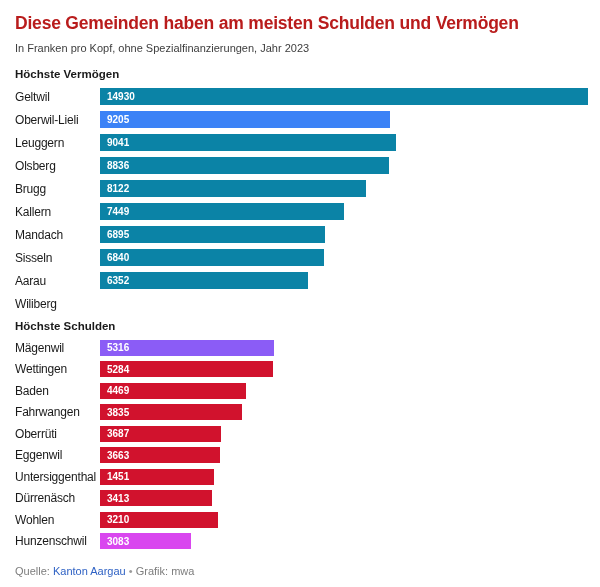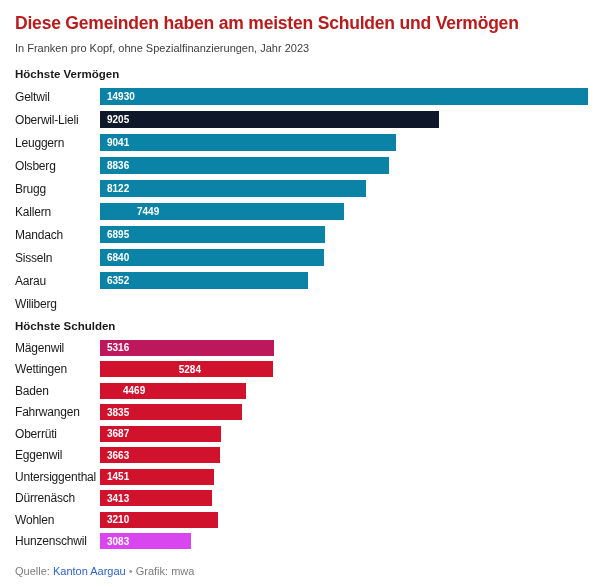--- a/index.html
+++ b/index.html
@@ -89,21 +89,21 @@
 
   <div class="rows rows-assets" id="rows-0">
       <div class="row">
         <span class="cat">Geltwil</span>
         <div class="bar" style="width: 488px; background: rgb(11, 131, 166);">
           <span class="val">14930</span>
         </div>
       </div>
       <div class="row">
         <span class="cat">Oberwil-Lieli</span>
-        <div class="bar" style="width: 339px; background: #0f172a;">
+        <div class="bar" style="width: 290px; background: #3b82f6;">
           <span class="val">9205</span>
         </div>
       </div>
       <div class="row">
         <span class="cat">Leuggern</span>
         <div class="bar" style="width: 295.5px; background: rgb(11, 131, 166);">
           <span class="val">9041</span>
         </div>
       </div>
       <div class="row">
@@ -113,21 +113,21 @@
         </div>
       </div>
       <div class="row">
         <span class="cat">Brugg</span>
         <div class="bar" style="width: 265.5px; background: rgb(11, 131, 166);">
           <span class="val">8122</span>
         </div>
       </div>
       <div class="row">
         <span class="cat">Kallern</span>
-        <div class="bar" style="width: 243.5px; background: rgb(11, 131, 166); padding-left: 30px;">
+        <div class="bar" style="width: 243.5px; background: rgb(11, 131, 166);">
           <span class="val">7449</span>
         </div>
       </div>
       <div class="row">
         <span class="cat">Mandach</span>
         <div class="bar" style="width: 225.4px; background: rgb(11, 131, 166);">
           <span class="val">6895</span>
         </div>
       </div>
       <div class="row">
@@ -145,33 +145,33 @@
       <div class="row">
         <span class="cat">Wiliberg</span>
       </div>
     </div>
 
   <h2 class="section-title section-second">Höchste Schulden</h2>
 
   <div class="rows rows-debts" id="rows-1">
       <div class="row">
         <span class="cat">Mägenwil</span>
-        <div class="bar" style="width: 173.8px; background: #be185d;">
+        <div class="bar" style="width: 173.8px; background: #8b5cf6;">
           <span class="val">5316</span>
         </div>
       </div>
       <div class="row">
         <span class="cat">Wettingen</span>
-        <div class="bar" style="width: 172.7px; background: rgb(209, 18, 45); justify-content: center;">
+        <div class="bar" style="width: 172.7px; background: rgb(209, 18, 45);">
           <span class="val">5284</span>
         </div>
       </div>
       <div class="row">
         <span class="cat">Baden</span>
-        <div class="bar" style="width: 146.1px; background: rgb(209, 18, 45); padding-left: 16px;">
+        <div class="bar" style="width: 146.1px; background: rgb(209, 18, 45);">
           <span class="val">4469</span>
         </div>
       </div>
       <div class="row">
         <span class="cat">Fahrwangen</span>
         <div class="bar" style="width: 142.3px; background: rgb(209, 18, 45);">
           <span class="val">3835</span>
         </div>
       </div>
       <div class="row">

